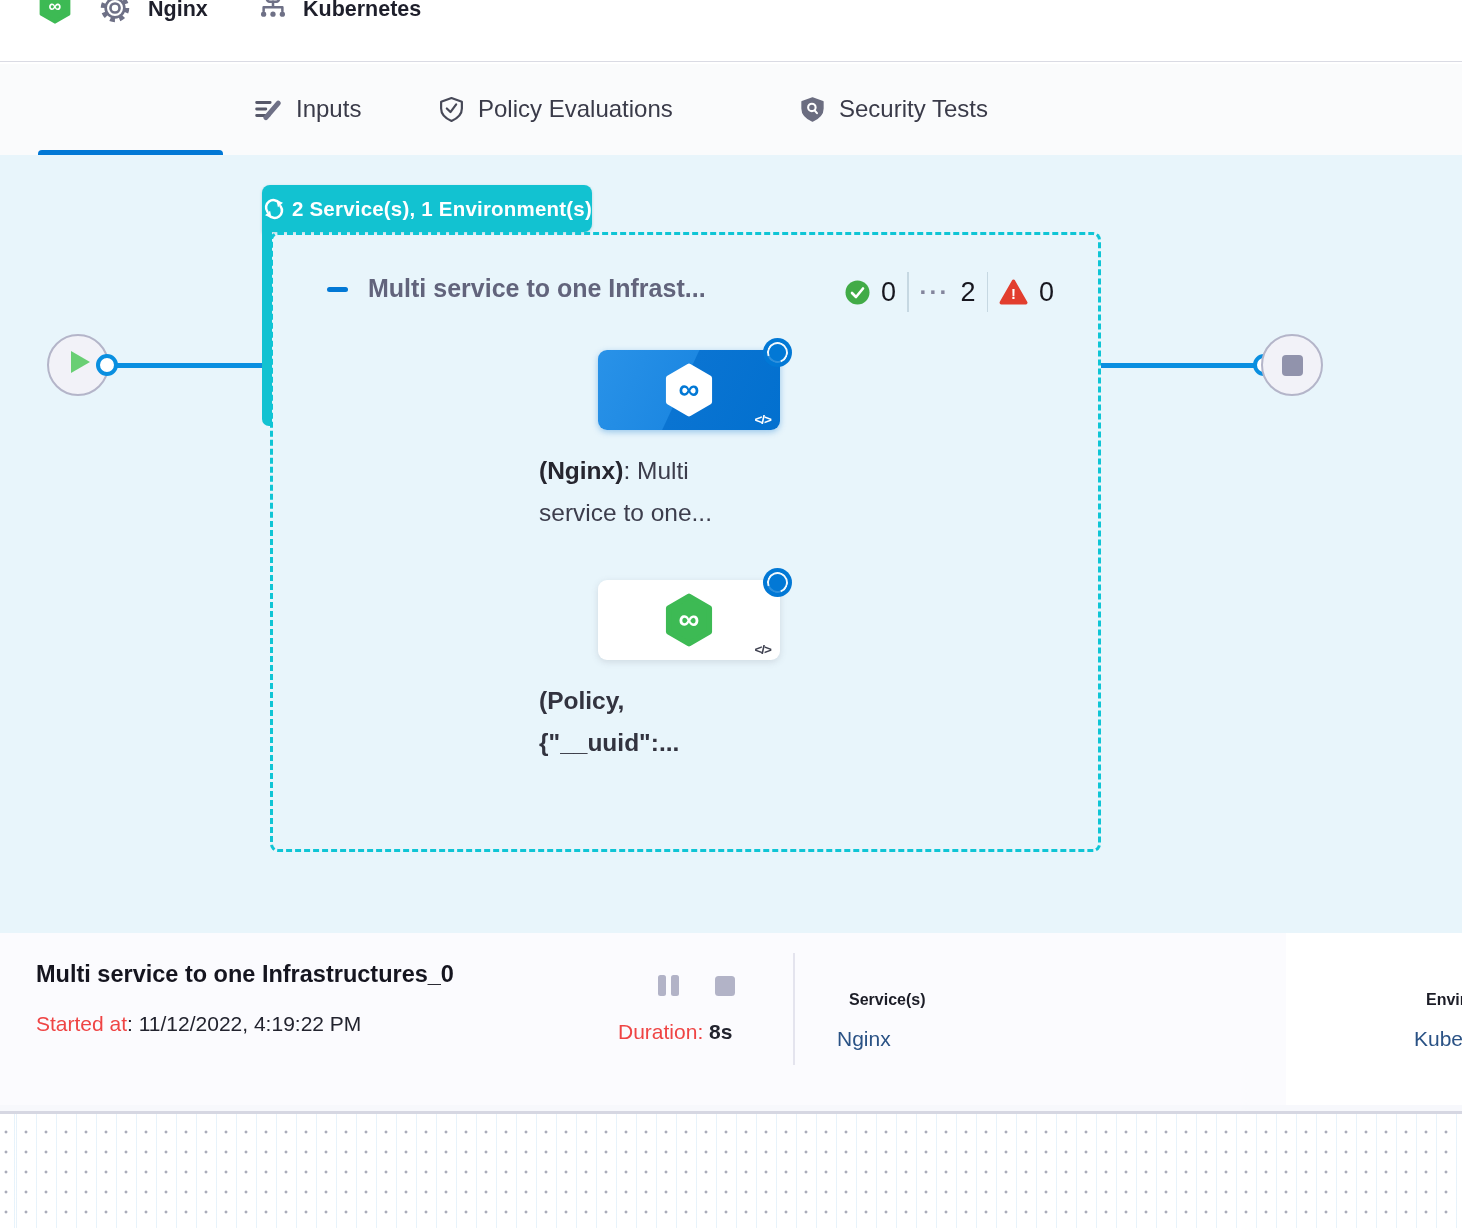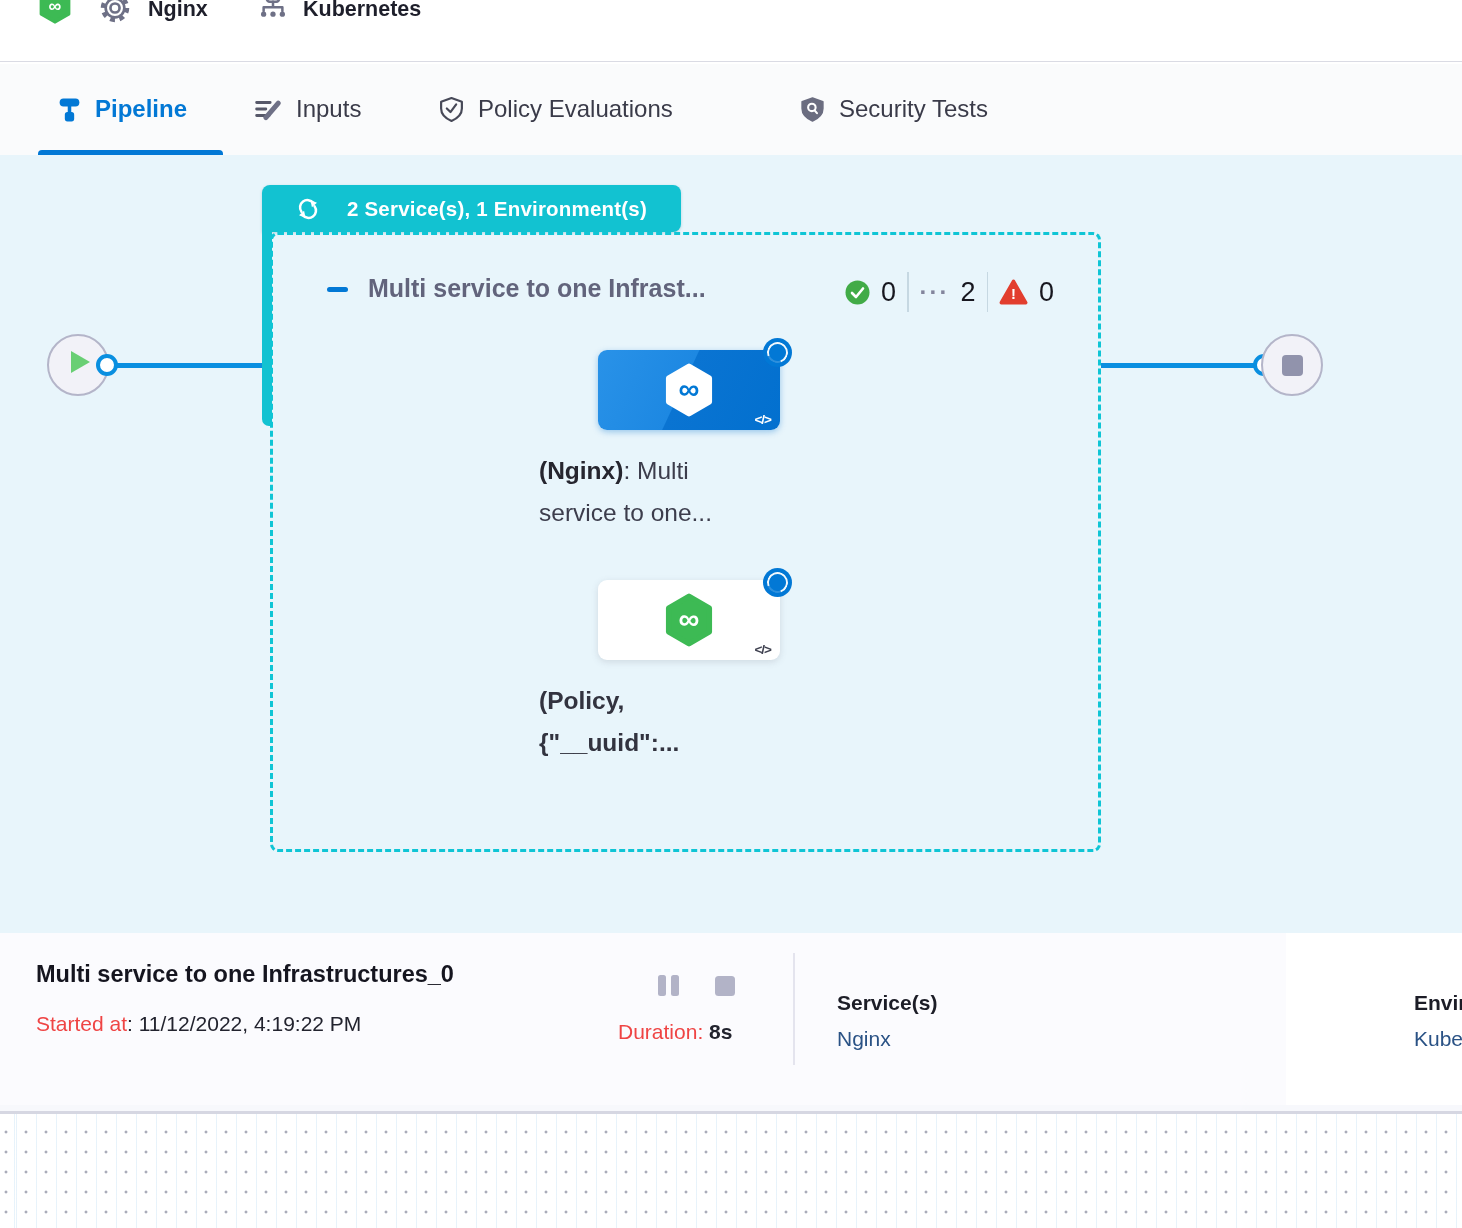--- a/index.html
+++ b/index.html
@@ -17,22 +17,22 @@
   
   .tabbar { position:absolute; left:0; top:63.5px; width:1462px; height:91px; background:#fafbfc; }
   .tab { position:absolute; top:0; height:100%; display:flex; align-items:center; gap:13px; cursor:pointer; }
   .tab-label { font-size:24px; font-weight:500; color:#3a3b49; white-space:nowrap; }
   .tab.active .tab-label { color:#0278d5; font-weight:700; }
   .tab-underline { position:absolute; left:38px; bottom:0; width:185px; height:5px; border-radius:4px 4px 0 0; background:#0278d5; }
 
   
   .canvas { position:absolute; left:0; top:155px; width:1462px; height:778px; background:#e8f5fb; }
 
-  .stage-badge { position:absolute; left:262px; top:30px; height:47px; display:flex; align-items:center; gap:27px;
-    padding:0 34px; background:#12c2d1; border-radius:8px 8px 8px 0; color:#ffffff; box-shadow:0 1px 3px rgba(20,120,140,0.25); }
+  .stage-badge { position:absolute; left:262px; top:30px; height:47px; display:flex; align-items:center; gap:6px;
+    padding:0 0; background:#12c2d1; border-radius:8px 8px 8px 0; color:#ffffff; box-shadow:0 1px 3px rgba(20,120,140,0.25); }
   .stage-badge-label { font-size:20.5px; font-weight:600; letter-spacing:0.2px; white-space:nowrap; }
   .teal-bar { position:absolute; left:262px; top:76px; width:10px; height:195px; background:#12c2d1; border-radius:0 0 0 7px; }
   .dashed-box { position:absolute; left:270px; top:77px; width:831px; height:620px; border:3px dashed #0fc5d5; border-radius:8px; }
 
   .collapse-minus { position:absolute; left:327px; top:132px; width:21px; height:5px; border-radius:3px; background:#0278d5; cursor:pointer; }
   .stage-title { position:absolute; left:368px; top:119px; max-width:420px; font-size:25px; font-weight:600; color:#62647c; white-space:nowrap; overflow:hidden; }
 
   .status-row { position:absolute; left:845px; top:116px; height:42px; display:flex; align-items:center; gap:11px; }
   .status-num { font-size:27px; font-weight:500; color:#17171f; }
   .status-divider { width:1.5px; height:40px; background:#c6d8e2; }
@@ -77,21 +77,21 @@
   .meta { font-size:21px; white-space:nowrap; }
   .meta .lbl { color:#ef4444; }
   .meta .val { color:#22232e; }
   .started { position:absolute; left:36px; top:79px; }
   .duration { position:absolute; left:618px; top:79px;margin-top:8px; }
   .duration .val { font-weight:600; }
   .pause-btn { position:absolute; left:658px; top:42px; display:flex; gap:5px; cursor:pointer; }
   .pause-btn i { display:block; width:8px; height:21px; background:#b2b3c7; border-radius:2.5px; }
   .stop-btn { position:absolute; left:715px; top:43px; width:20px; height:20px; background:#b2b3c7; border-radius:3.5px; cursor:pointer; }
   .v-divider { position:absolute; left:793px; top:20px; width:2px; height:112px; background:#e4e4ee; }
-  .col-label { position:absolute; top:58px; font-size:21px; font-weight:600; color:#1c1d27; white-space:nowrap; }
+  .col-label { position:absolute; top:58px; font-size:16px; font-weight:600; color:#1c1d27; white-space:nowrap;margin-left:12px; }
   .col-value { position:absolute; top:94px; font-size:21px; color:#2a5285; white-space:nowrap; cursor:pointer; }
 
   
   .band { position:absolute; left:0; top:1105px; width:1462px; height:7px; background:#f7f8fc; }
   .band-line { position:absolute; left:0; top:1111px; width:1462px; height:3px; background:#d6d7e2; }
   .gridarea { position:absolute; left:0; top:1114px; width:1462px; height:114px; background-color:#ffffff;
     background-image:
       repeating-linear-gradient(to right, rgba(150,200,235,0.22) 0 1px, transparent 1px 20px),
       radial-gradient(circle, #a9abb9 1.3px, transparent 1.7px);
     background-size:auto, 20px 20px;
@@ -125,30 +125,20 @@
         <path d="M12 8.5 V13 M4.5 13 H19.5 M4.5 13 V16 M19.5 13 V16"></path>
         <circle cx="4.5" cy="18.5" r="2.1" fill="#6e7086" stroke="none"></circle>
         <circle cx="12" cy="18.5" r="2.1" fill="#6e7086" stroke="none"></circle>
         <circle cx="19.5" cy="18.5" r="2.1" fill="#6e7086" stroke="none"></circle>
       </svg>
     </span>
     <span class="crumb-label" style="left:303px;">Kubernetes</span>
   </div>
 
   <div class="tabbar">
-    <div class="tab active" style="left:57px;">
-      <span>
-        <svg width="25" height="27" viewBox="0 0 24 26">
-          <rect x="2.5" y="2.5" width="19" height="7.5" rx="3.75" fill="#0278d5"></rect>
-          <rect x="10.3" y="9" width="3.4" height="7" fill="#0278d5"></rect>
-          <rect x="7.5" y="15.5" width="9" height="9" rx="2.5" fill="#0278d5"></rect>
-        </svg>
-      </span>
-      <span class="tab-label">Pipeline</span>
-    </div>
     <div class="tab" style="left:253px;">
       <span>
         <svg width="30" height="26" viewBox="0 0 26 24" fill="none" stroke="#565869" stroke-width="2.6" stroke-linecap="round">
           <path d="M2.5 6 H15 M2.5 12 H11 M2.5 18 H14"></path>
           <path d="M11 20 L22.5 6.5" stroke="#6e7086" stroke-width="4.6"></path>
         </svg>
       </span>
       <span class="tab-label">Inputs</span>
     </div>
     <div class="tab" style="left:438px;">

